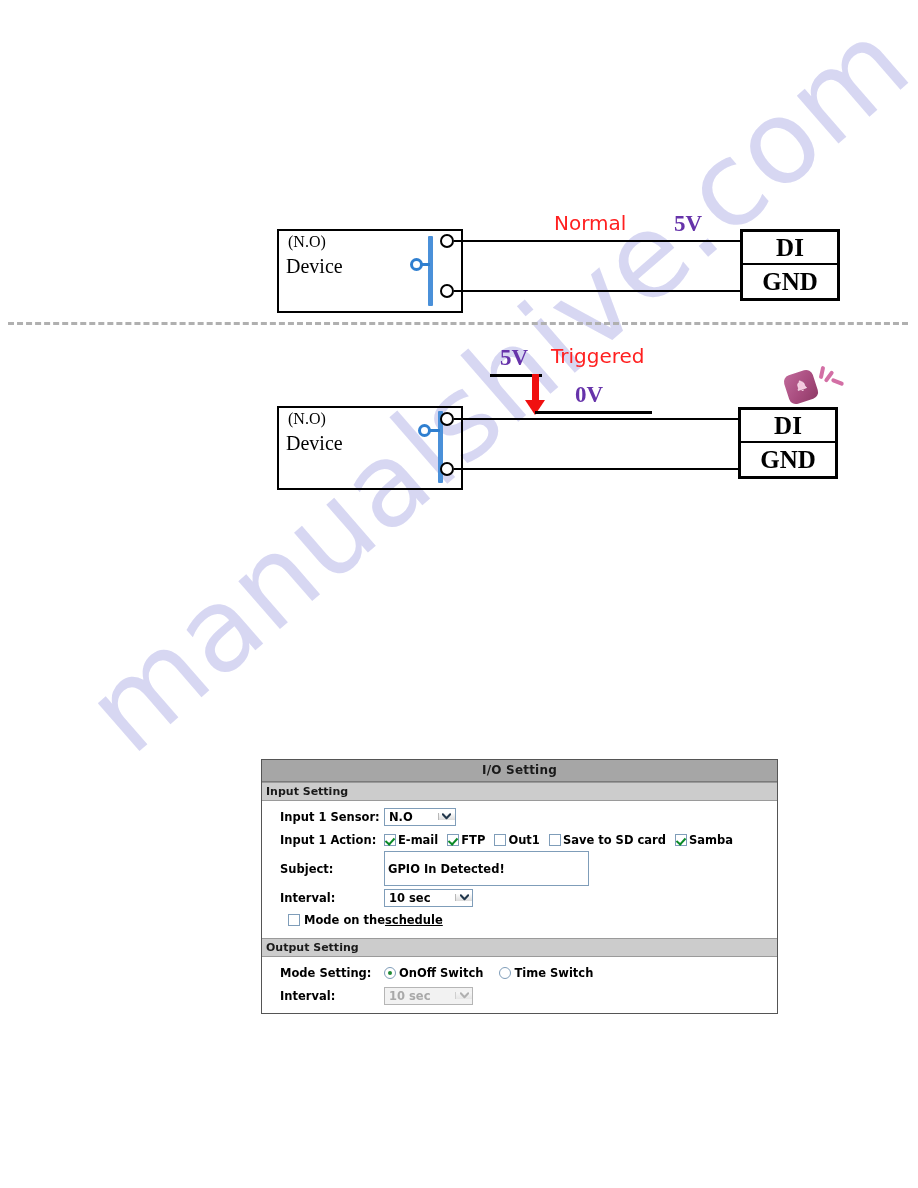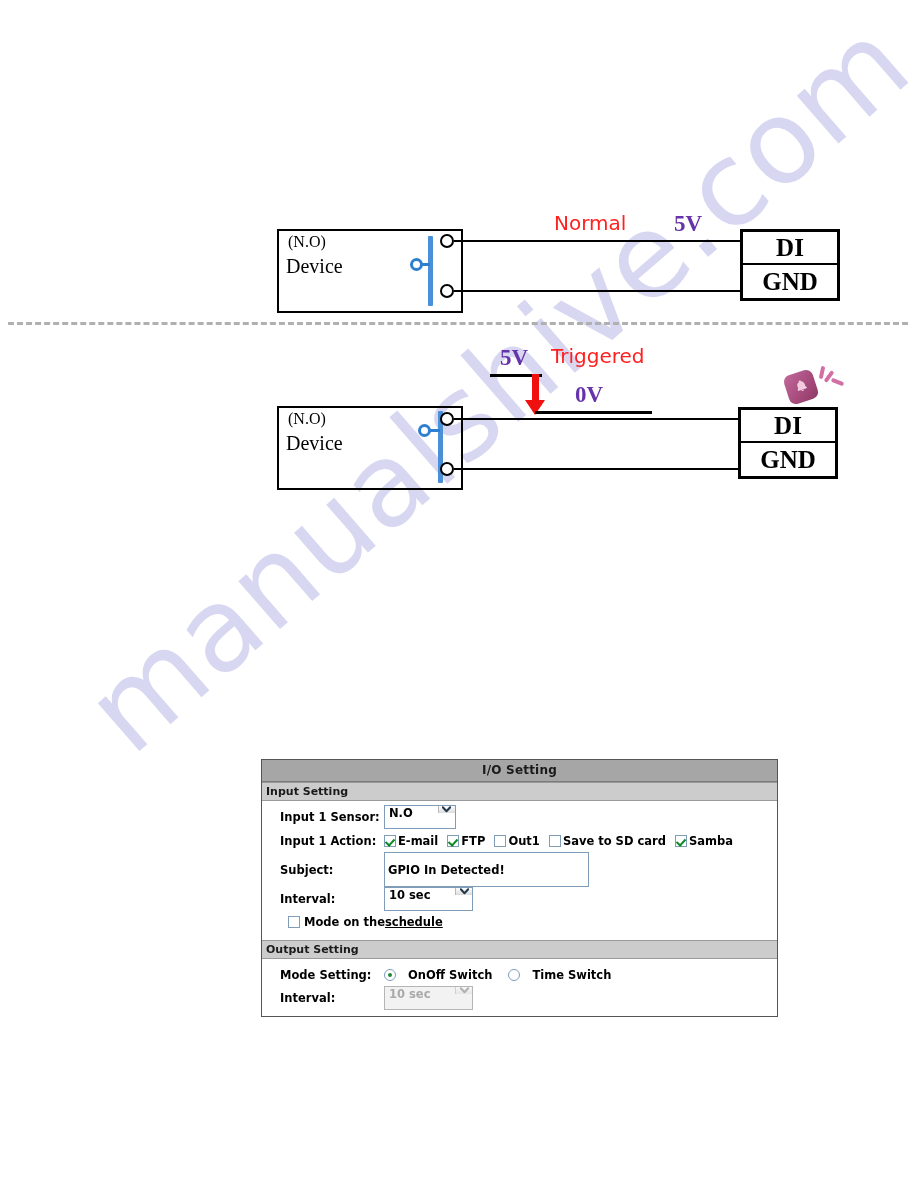--- a/index.html
+++ b/index.html
@@ -259,24 +259,24 @@
   }
   #io-panel .row-field {
     display: flex;
     align-items: center;
     flex: 1 1 auto;
   }
 
   
   .sel {
     display: inline-flex;
-    align-items: flex-start;
+    align-items: center;
     border: 1px solid #7f9db9;
     background: #ffffff;
-    height: 24px;
+    height: 18px;
     box-sizing: border-box;
     gap: 20px;
   }
   .sel .sel-val {
     display: flex;
     align-items: center;
     padding: 0 5px 0 4px;
     font-size: 11.5px;
     font-weight: bold;
     color: #000000;
@@ -351,21 +351,20 @@
 
   
   .rd-item {
     display: inline-flex;
     align-items: center;
     margin-right: 16px;
     font-size: 11.5px;
     font-weight: bold;
     color: #000000;
     white-space: nowrap;
-    gap: 9px;
   }
   .rd-circle {
     width: 12px;
     height: 12px;
     border: 1px solid #7f9db9;
     border-radius: 50%;
     background: #ffffff;
     box-sizing: border-box;
     margin-right: 3px;
     position: relative;

